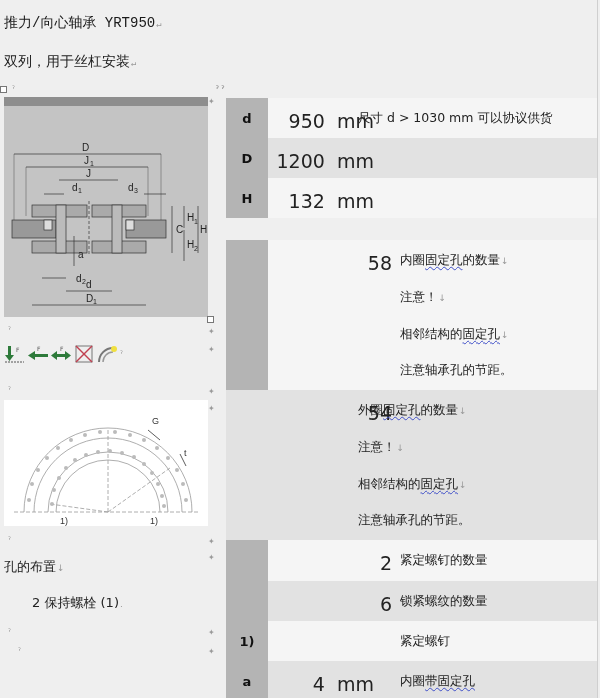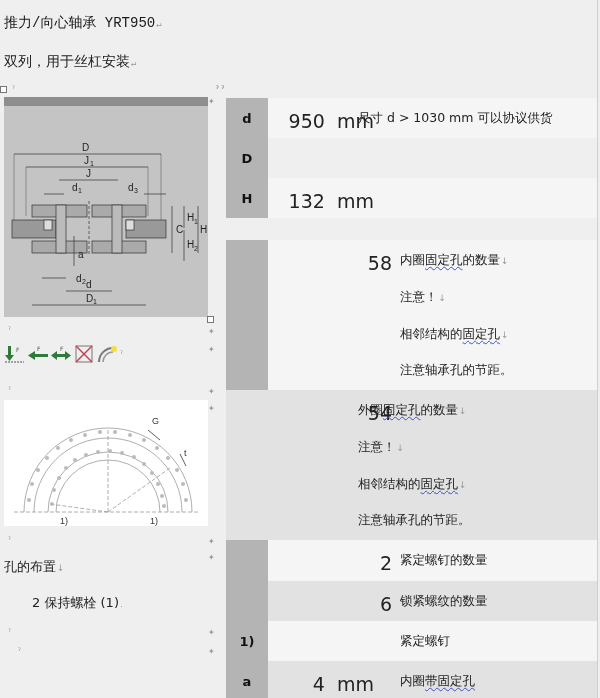--- a/index.html
+++ b/index.html
@@ -238,20 +238,23 @@
   <div class="spec-row row-light" style="height:40px;">
     <div class="spec-key">d</div>
     <div class="spec-body">
       <span class="num" style="top:12px;right:223px;"><span>950</span>&nbsp; <span>mm</span></span>
       <span class="desc" style="top:12px;left:90px;">尺寸 d &gt; 1030 mm 可以协议供货</span>
     </div>
   </div>
 
   <div class="spec-row row-dark" style="height:40px;">
     <div class="spec-key">D</div>
+    <div class="spec-body">
+      <span class="num" style="top:12px;right:223px;"><span>1200</span>&nbsp; <span>mm</span></span>
+    </div>
   </div>
 
   <div class="spec-row row-light" style="height:40px;">
     <div class="spec-key">H</div>
     <div class="spec-body">
       <span class="num" style="top:12px;right:223px;"><span>132</span>&nbsp; <span>mm</span></span>
     </div>
   </div>
 
   <div class="gap-row">

